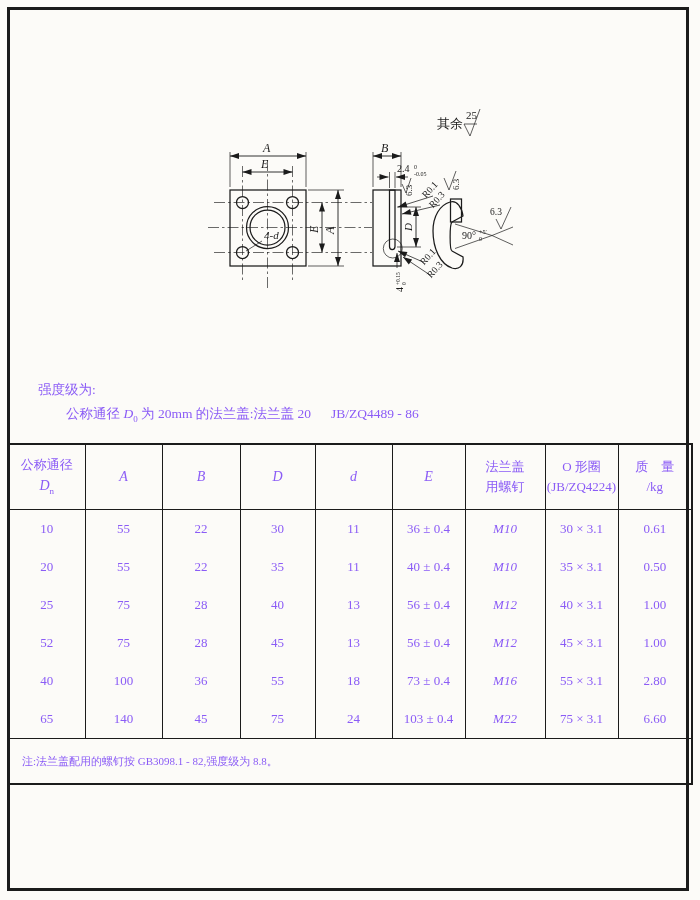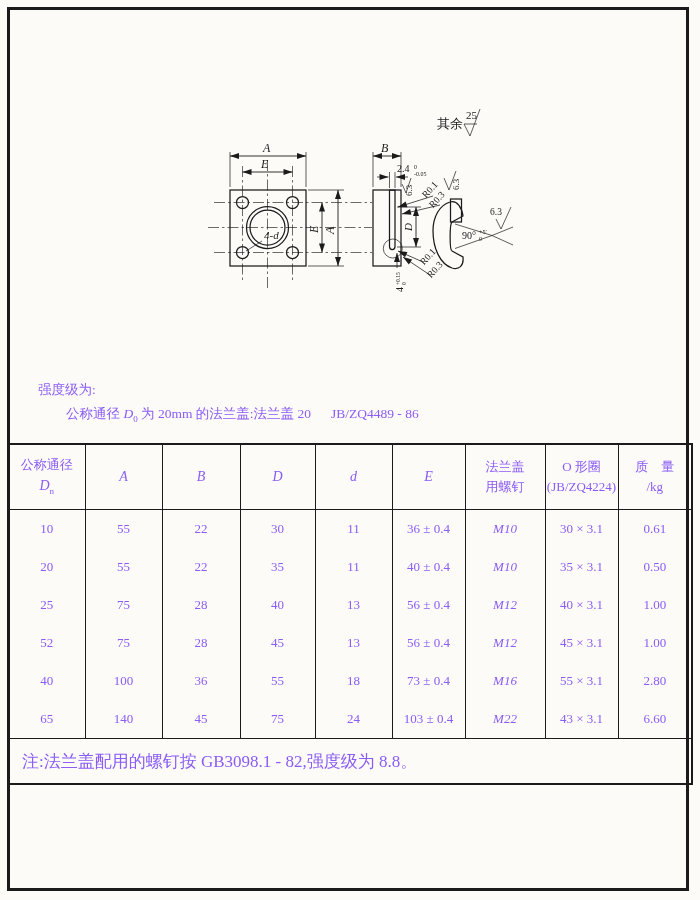--- a/index.html
+++ b/index.html
@@ -31,21 +31,21 @@
     height:64px;padding:0;vertical-align:middle;line-height:1.55;
   }
   table.spec th i{font-size:14px;}
   table.spec td{
     border-left:1px solid #1b1b1b;border-right:1px solid #1b1b1b;
     border-top:none;border-bottom:none;height:38px;vertical-align:middle;padding:0;
   }
   table.spec td.screw{font-style:italic;margin-left:44px;}
   table.spec tr.note-row td{
     border:none;border-top:1.5px solid #1b1b1b;
-    height:44px;text-align:left;padding-left:13px;font-size:17px;
+    height:44px;text-align:left;padding-left:13px;font-size:11px;
   }
   table.spec sub{font-size:9px;}
 </style>
 </head>
 <body>
 
 <div class="page">
   <div class="frame"></div>
 
   <svg class="drawing" width="700" height="443" viewBox="0 0 700 443">
@@ -261,21 +261,21 @@
         <td>2.80</td>
       </tr>
       <tr>
         <td>65</td>
         <td>140</td>
         <td>45</td>
         <td>75</td>
         <td>24</td>
         <td>103 ± 0.4</td>
         <td class="screw">M22</td>
-        <td>43 × 3.1</td>
+        <td>75 × 3.1</td>
         <td>6.60</td>
       </tr>
       <tr class="note-row">
         <td colspan="9">注:法兰盖配用的螺钉按 GB3098.1 - 82,强度级为 8.8。</td>
       </tr>
     </tbody>
   </table>
 </div>
 
 </body></html>

